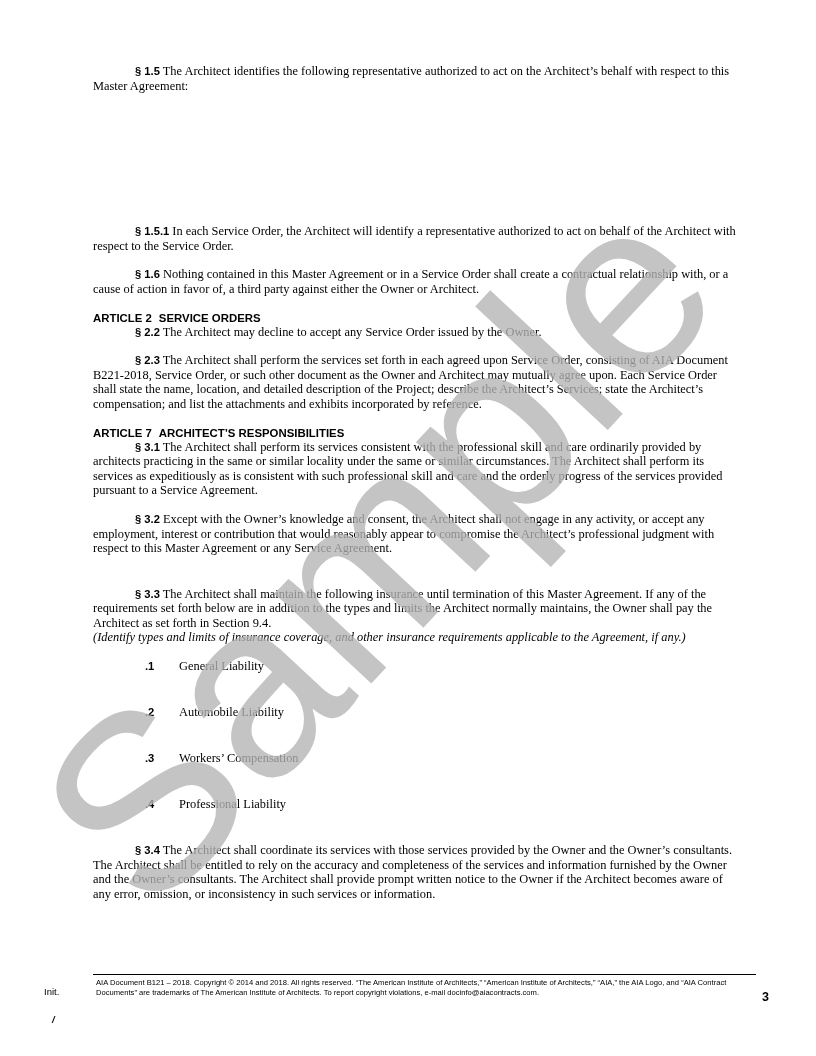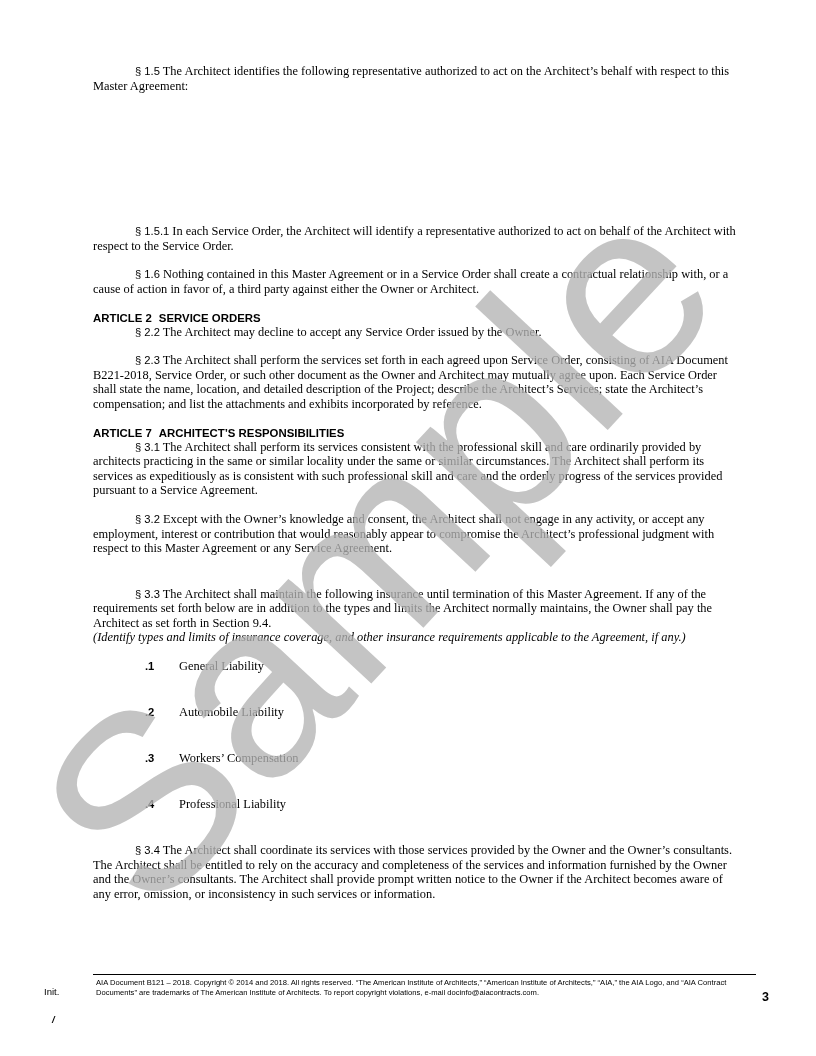--- a/index.html
+++ b/index.html
@@ -2,21 +2,21 @@
 <html><head>
   <meta charset="utf-8">
   <style>
     html, body { margin: 0; padding: 0; background: #ffffff; }
     body { width: 816px; height: 1056px; position: relative; overflow: hidden;
            font-family: "Liberation Serif", "DejaVu Serif", serif; color: #000; }
     .page { position: absolute; left: 0; top: 0; width: 816px; height: 1056px; }
     .content { position: absolute; left: 93px; top: 64px; width: 650px;
                font-size: 12.4px; line-height: 14.6px; }
     .para { margin: 0; }
-    .sec { font-family: "Liberation Sans", "DejaVu Sans", sans-serif; font-weight: normal;
+    .sec { font-family: "Liberation Sans", "DejaVu Sans", sans-serif; font-weight: bold;
            font-size: 11.2px; padding-left: 42px; }
     .heading { font-family: "Liberation Sans", "DejaVu Sans", sans-serif; font-weight: bold;
                font-size: 11.4px; margin: 0; line-height: 14px; }
     .heading .art-num { margin-right: 7px; }
     .italic { font-style: italic; }
     .list { margin: 0; padding: 0; list-style: none; }
     .list li { height: 46px; display: flex; align-items: flex-start; }
     .list .num { width: 34px; margin-left: 52px; font-family: "Liberation Sans", "DejaVu Sans", sans-serif;
                  font-weight: bold; font-size: 11.2px; }
     .watermark { position: absolute; left: 0; top: 0; width: 816px; height: 1056px;

